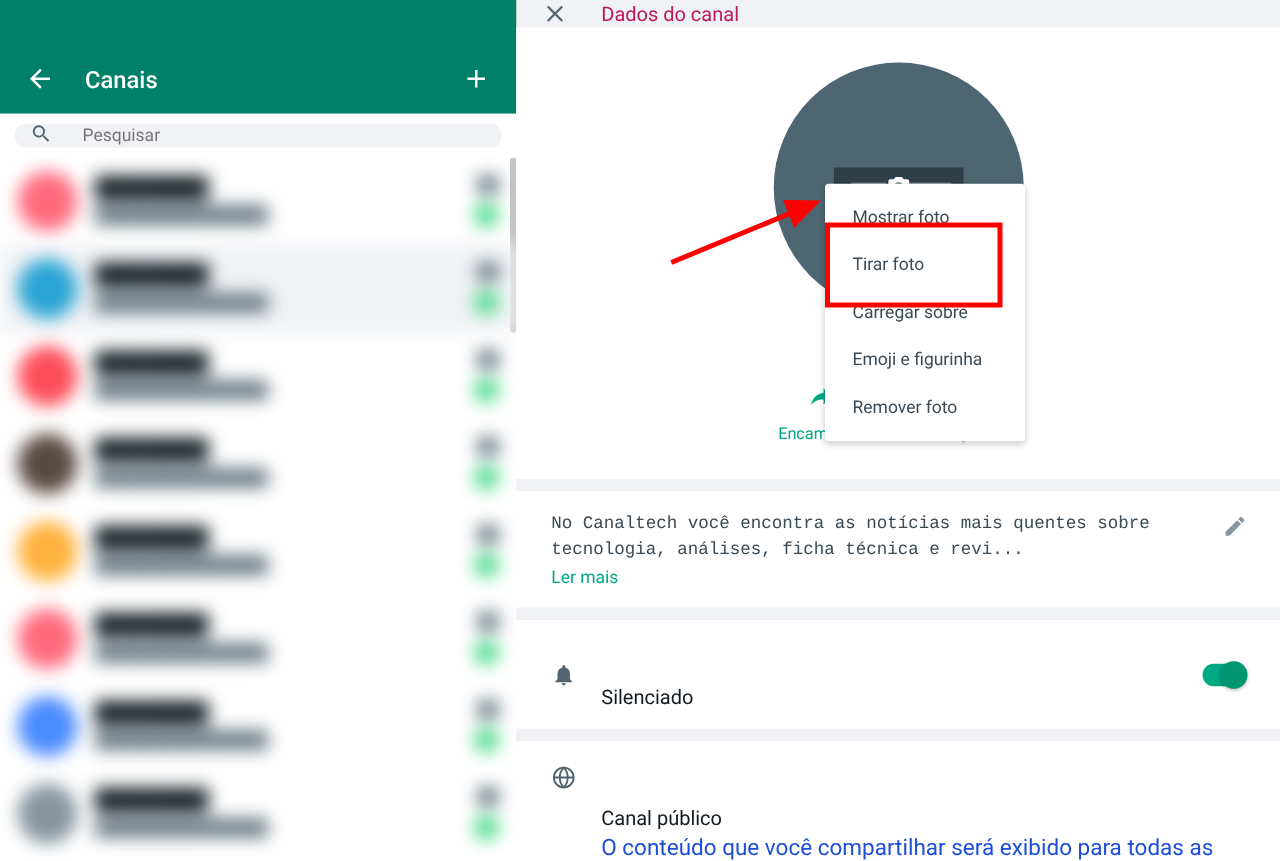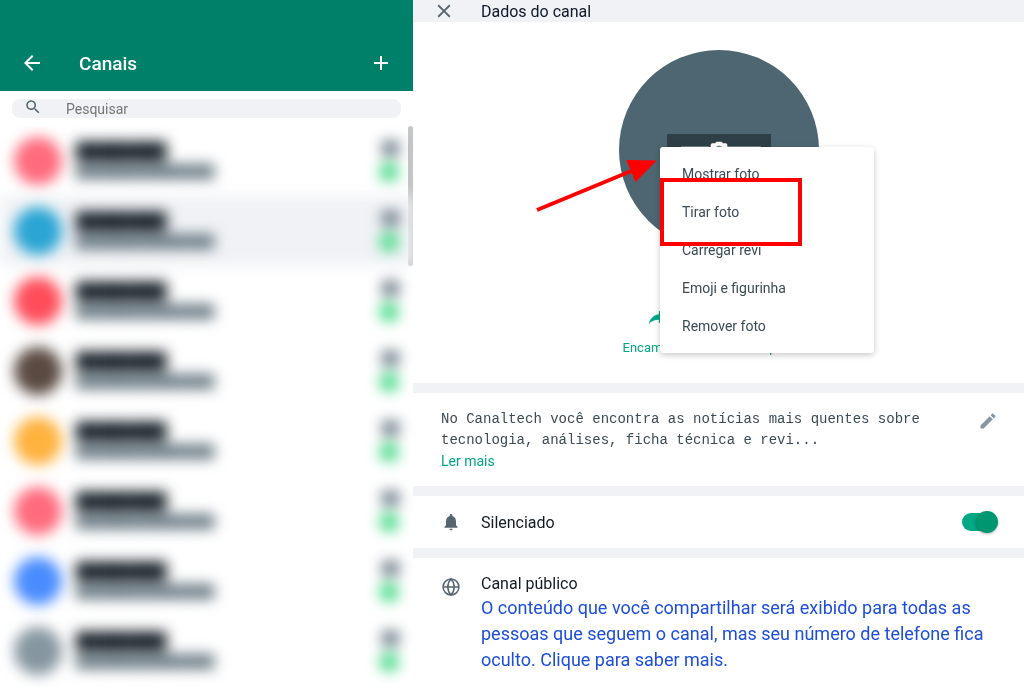--- a/index.html
+++ b/index.html
@@ -2,21 +2,21 @@
 <html><head>
   <meta charset="utf-8">
   <style>
     * { margin: 0; padding: 0; box-sizing: border-box; font-family: -apple-system, BlinkMacSystemFont, "Segoe UI", Roboto, Helvetica, Arial, sans-serif; }
     body { width: 1024px; height: 689px; overflow: hidden; display: flex; background: #f0f2f5; }
     
     
     .left-panel { width: 413px; height: 100%; background: #fff; display: flex; flex-direction: column; position: relative; }
     
     .left-header { background: #008069; height: 91px; display: flex; align-items: flex-end; padding: 0 20px 16px 20px; }
-    .left-header-row { display: flex; align-items: center; width: 100%; justify-content: space-between; gap: 11px; }
+    .left-header-row { display: flex; align-items: center; width: 100%; justify-content: space-between; }
     .back-arrow { color: #fff; cursor: pointer; display: flex; align-items: center; }
     .left-title { color: #fff; font-size: 19px; font-weight: 500; margin-left: 24px; flex: 1; }
     .plus-btn { color: #fff; cursor: pointer; display:flex; align-items:center; }
     
     .search-row { background: #fff; padding: 8px 12px; }
     .search-box { background: #f0f2f5; border-radius: 8px; display: flex; align-items: center; padding: 6px 12px; height: 19px; }
     .search-box svg { margin-right: 24px; }
     .search-input { border: none; background: transparent; outline: none; font-size: 14px; color: #54656f; width: 100%; }
     
     .chat-list { flex: 1; overflow-y: auto; position: relative; }
@@ -30,50 +30,50 @@
     .chat-bot { display: flex; justify-content: space-between; align-items:center; margin-top:2px; }
     .chat-snippet { font-size: 13px; color: #667781; flex:1; white-space: nowrap; overflow:hidden; text-overflow:ellipsis; }
     .chat-badge { width: 20px; height: 20px; border-radius: 50%; }
     .scroll-indicator { position: absolute; right: 0; top: 0; width: 5px; height: 140px; background: #c5c6c8; border-radius: 3px; }
     
     
     .right-panel { flex: 1; height: 100%; display: flex; flex-direction: column; background: #f0f2f5; }
     
     .right-header { height: 49px; background: #f0f2f5; display: flex; align-items: center; padding: 0 20px; }
     .close-btn { color: #54656f; cursor: pointer; display:flex; align-items:center; }
-    .right-title { font-size: 16px; color: #0f172a; margin-left: 26px; }
+    .right-title { font-size: 16px; color: #be185d; margin-left: 26px; }
     
     .profile-section { background: #fff; padding: 28px 0 28px; display: flex; flex-direction: column; align-items: center; position: relative; }
     .profile-avatar-wrap { position: relative; }
     .profile-avatar { width: 200px; height: 200px; border-radius: 50%; background: #4e6671; display: flex; align-items: center; justify-content: center; }
     .cam-icon { position:absolute; left: 50%; top: 50%; transform: translate(-50%,-50%); display:flex; flex-direction:column; align-items:center; }
     
     .channel-name { font-size: 20px; color: #3b4a54; margin-top: 14px; }
     
     .actions-row { display: flex; gap: 62px; margin-top: 18px; }
     .action-btn { display: flex; flex-direction: column; align-items: center; gap: 8px; cursor: pointer; }
     .action-icon { color: #00a884; }
     .action-label { font-size: 13px; color: #00a884; }
     
     
-    .context-menu { position: absolute; left: 660px; top: 147px; width: 214px; background: #fff; box-shadow: 0 2px 6px rgba(0,0,0,0.22); border-radius: 3px; z-index: 100; padding: 8px 0; }
+    .context-menu { position: absolute; left: 660px; top: 147px; width: 160px; background: #fff; box-shadow: 0 2px 6px rgba(0,0,0,0.22); border-radius: 3px; z-index: 100; padding: 8px 0; }
     .menu-item { padding: 11px 22px; font-size: 14px; color: #3b4a54; cursor: pointer; white-space: nowrap; }
     
     .red-box { position: absolute; left: 660px; top: 178px; width: 142px; height: 68px; border: 4px solid #ff0000; z-index: 101; pointer-events:none; }
     .red-arrow { position: absolute; left: 533px; top: 156px; z-index: 101; pointer-events:none; }
     
     .description-section { background: #fff; padding: 16px 28px; margin-top: 10px; position: relative; }
     .desc-text { font-size: 14px; color: #3b4a54; line-height: 1.5; padding-right: 30px; font-family: Liberation Mono, monospace; }
     .read-more { color: #00a884; font-size: 14px; cursor: pointer; margin-top: 2px; display: inline-block; }
     .created { font-size: 13px; color: #667781; margin-top: 10px; }
     .edit-icon { position: absolute; right: 26px; top: 18px; color: #8696a0; cursor:pointer; }
     
     .setting-row { background: #fff; padding: 16px 28px; margin-top: 10px; display: flex; align-items: center; }
     .setting-icon { color: #54656f; width: 20px; display:flex; align-items:center; }
-    .setting-content { flex: 1; margin-left: 20px; }
+    .setting-content { flex: 1; margin-left: 20px; margin-top: 36px; }
     .setting-label { font-size: 16px; color: #111b21; }
     .setting-desc { font-size: 18px; color: #1d4ed8; margin-top: 2px; line-height: 1.45; }
     .toggle { width: 34px; height: 18px; background: #00a884; border-radius: 10px; position: relative; cursor:pointer; }
     .toggle::after { content: ''; position: absolute; right: -2px; top: -2px; width: 22px; height: 22px; background: #009670; border-radius: 50%; box-shadow: 0 1px 3px rgba(0,0,0,0.3); }
     
     .setting-link { background: #fff; padding: 18px 28px; display: flex; align-items: center; cursor:pointer; margin-top:10px; }
   </style>
 </head>
 <body>
 
@@ -301,21 +301,21 @@
   <div class="setting-link">
     
     
     
   </div>
 </div>
 
 <div class="context-menu">
   <div class="menu-item">Mostrar foto</div>
   <div class="menu-item">Tirar foto</div>
-  <div class="menu-item">Carregar revi</div>
+  <div class="menu-item">Carregar sobre</div>
   <div class="menu-item">Emoji e figurinha</div>
   <div class="menu-item">Remover foto</div>
 </div>
 
 <div class="red-box"></div>
 <div class="red-arrow">
   <svg width="130" height="60">
     <defs>
         <marker id="ah" markerWidth="8" markerHeight="8" refX="6" refY="3" orient="auto">
           <polygon points="0 0, 7 3, 0 6" fill="#ff0000"></polygon>

